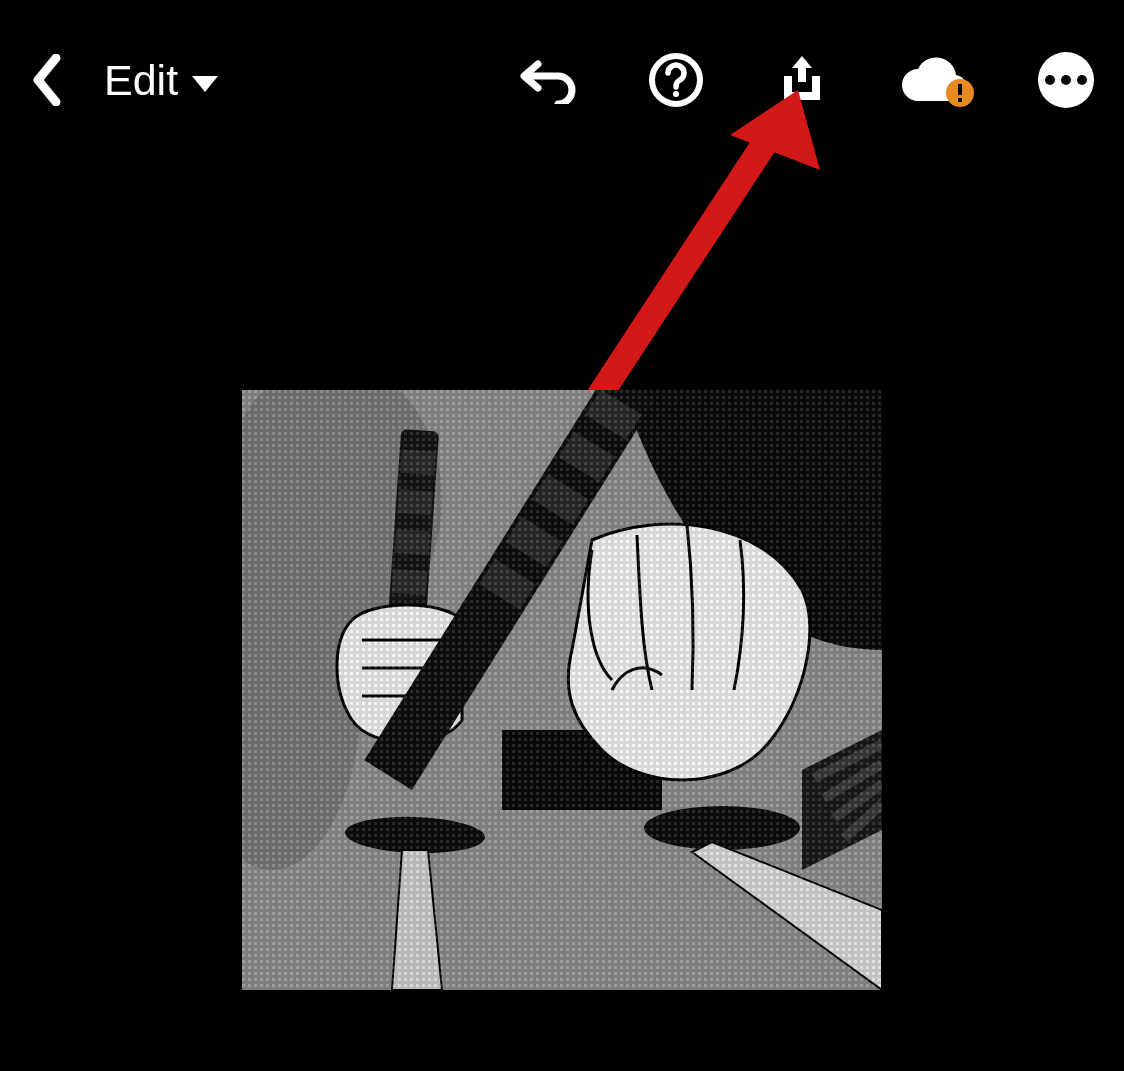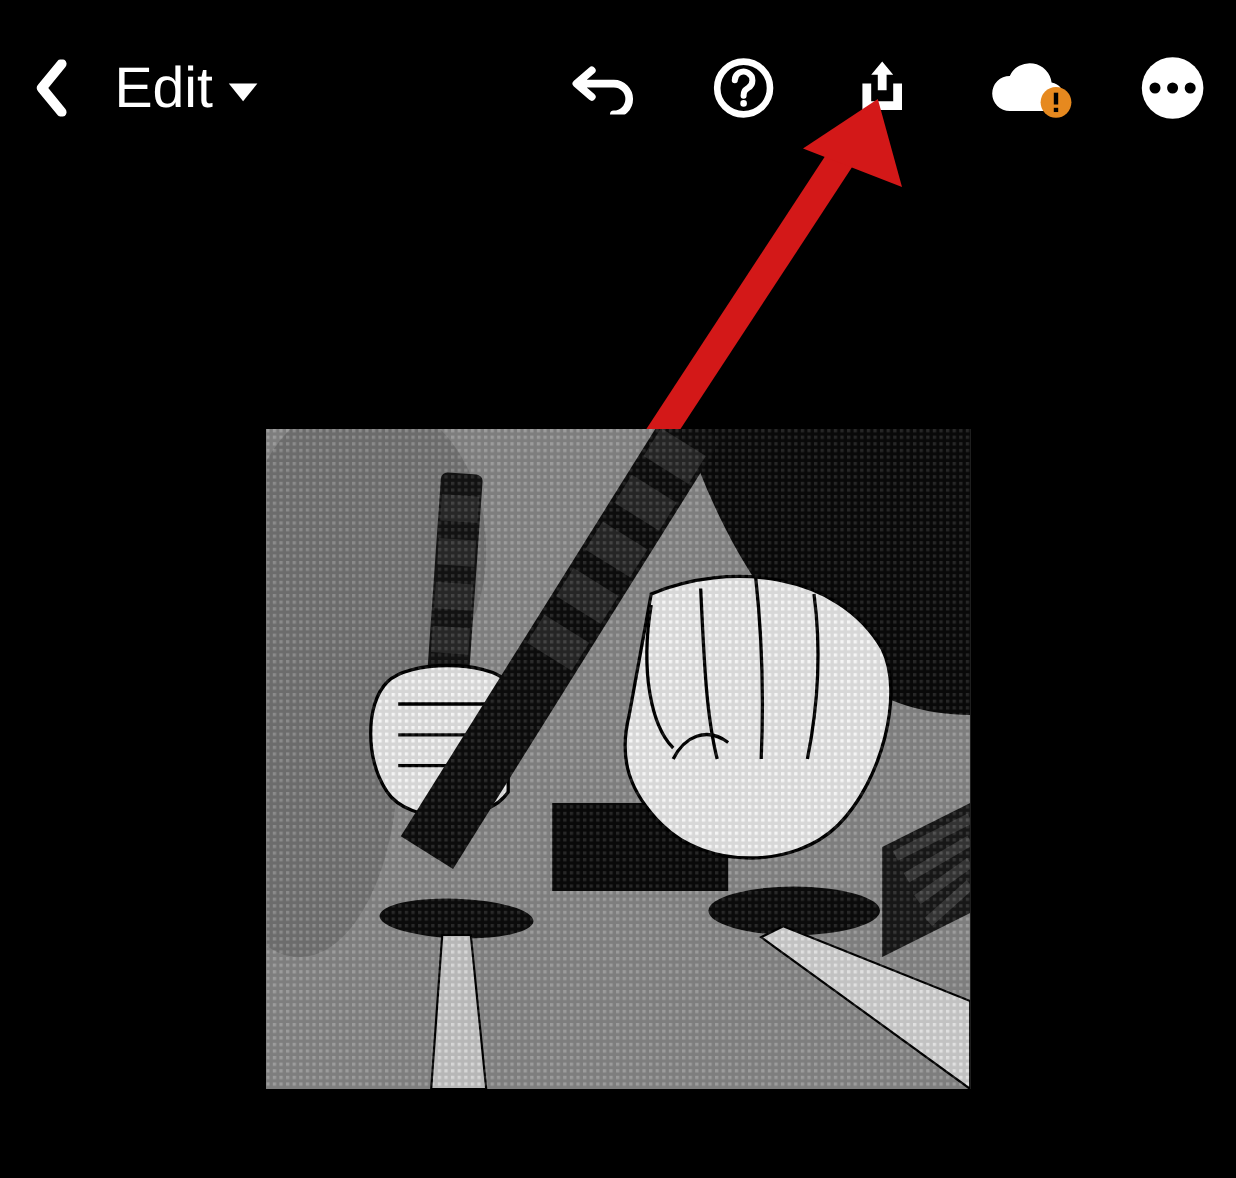--- a/index.html
+++ b/index.html
@@ -1,21 +1,21 @@
 <!DOCTYPE html>
 <html><head>
 <meta charset="utf-8">
 <style>
   * { box-sizing: border-box; margin: 0; padding: 0; }
   html, body { width: 1124px; height: 1071px; background: #000; color: #fff; font-family: -apple-system, Helvetica, Arial, sans-serif; overflow: hidden; }
   .toolbar { display: flex; align-items: center; height: 160px; padding: 0 30px; }
   .tb-left { display: flex; align-items: center; gap: 40px; }
   .tb-right { display: flex; align-items: center; gap: 70px; margin-left: auto; }
   .icon-btn { display: flex; align-items: center; justify-content: center; cursor: pointer; color: #fff; }
-  .edit-btn { display: flex; align-items: center; gap: 14px; font-size: 52px; font-weight: 400; cursor: pointer; }
+  .edit-btn { display: flex; align-items: center; gap: 14px; font-size: 43px; font-weight: 400; cursor: pointer; }
   .edit-btn .caret { width: 0; height: 0; border-left: 13px solid transparent; border-right: 13px solid transparent; border-top: 16px solid #fff; margin-top: 8px; }
   .cloud-wrap { position: relative; }
   .badge { position: absolute; right: -6px; bottom: -4px; width: 28px; height: 28px; border-radius: 50%; background: #e6891f; display: flex; align-items: center; justify-content: center; }
   .more-circle { width: 56px; height: 56px; border-radius: 50%; background: #fff; display: flex; align-items: center; justify-content: center; gap: 6px; }
   .more-circle span { width: 10px; height: 10px; border-radius: 50%; background: #000; }
   .canvas { position: relative; width: 100%; height: calc(100% - 160px); display: flex; align-items: flex-start; justify-content: center; padding-top: 230px; }
   .artwork { width: 640px; height: 600px; background: #9a9a9a; position: relative; overflow: hidden; }
   .arrow { position: absolute; left: 560px; top: -100px; pointer-events: none; }
 </style>
 </head>

